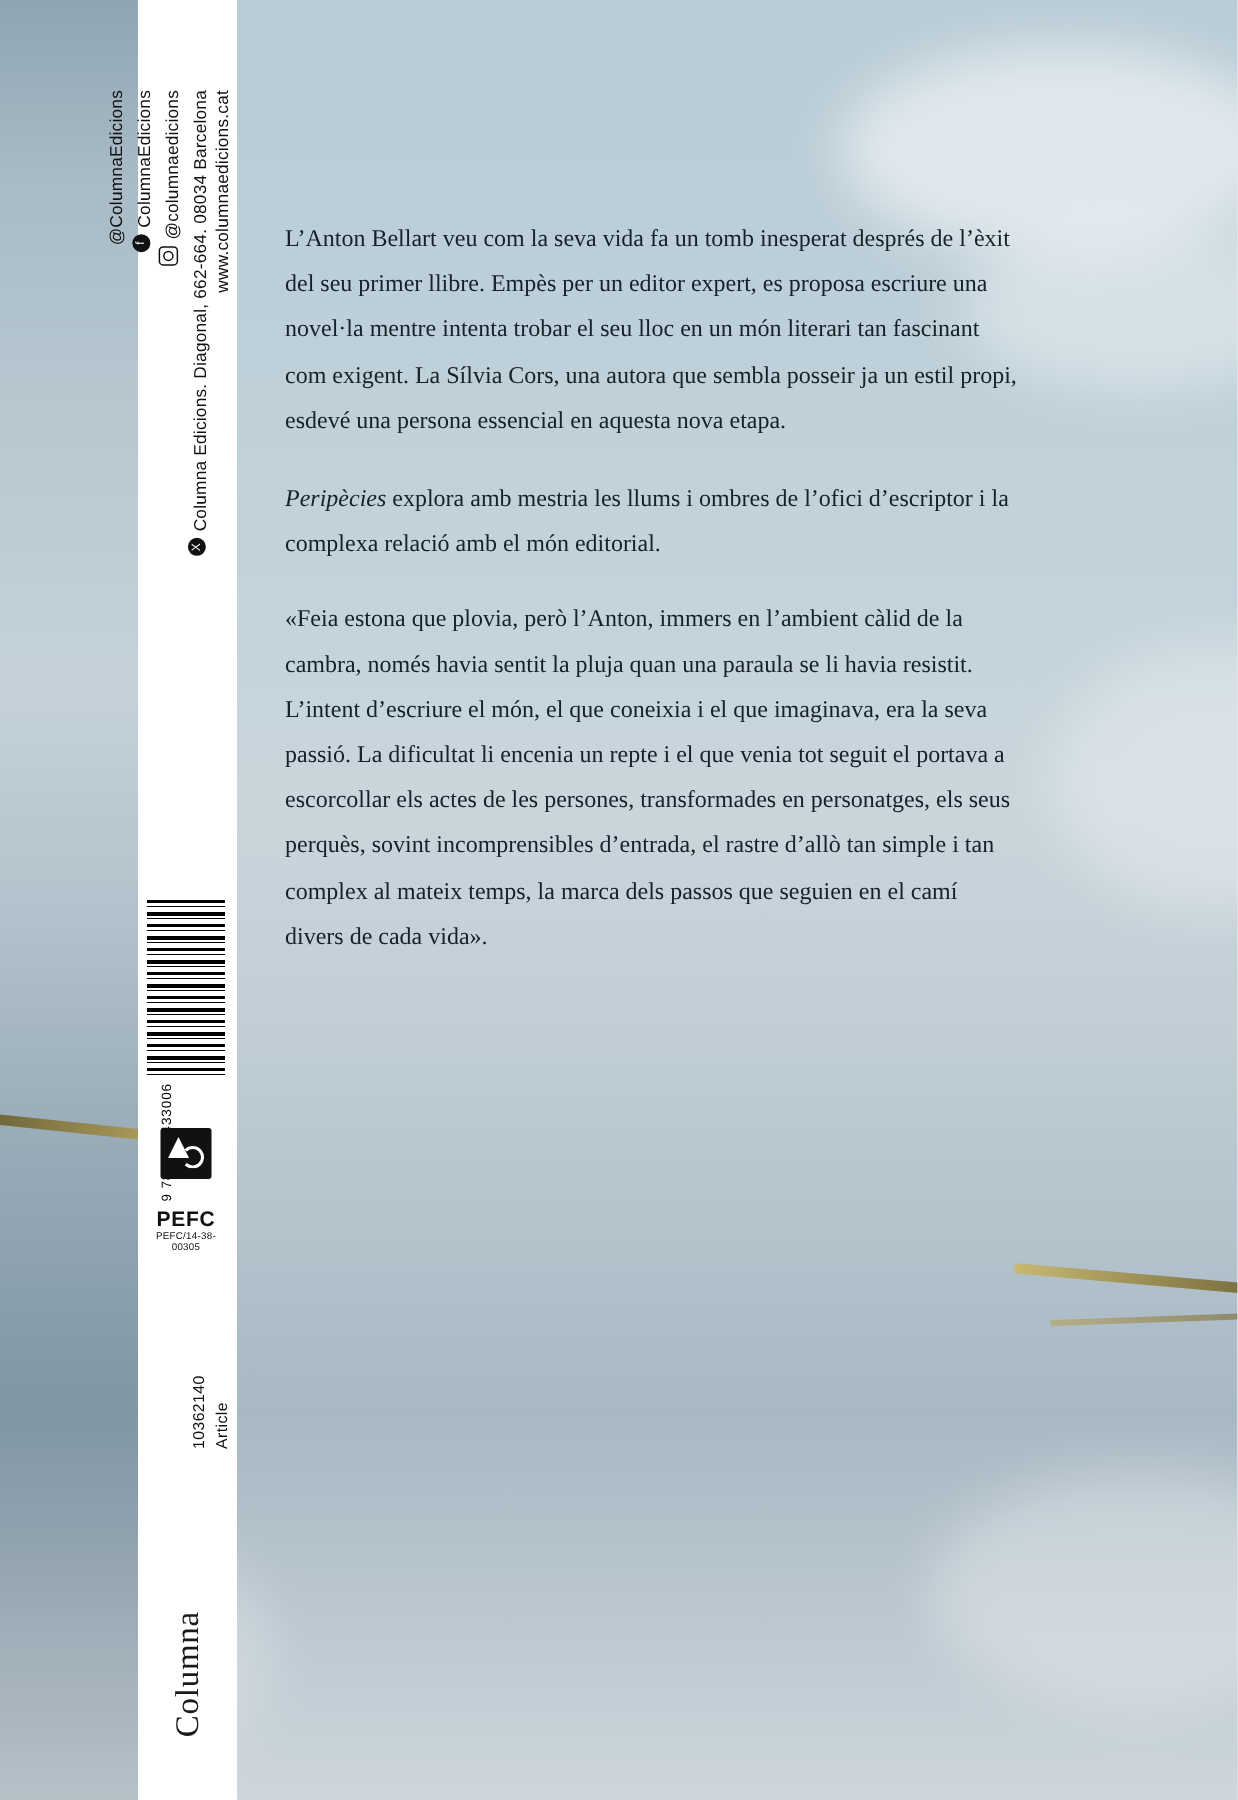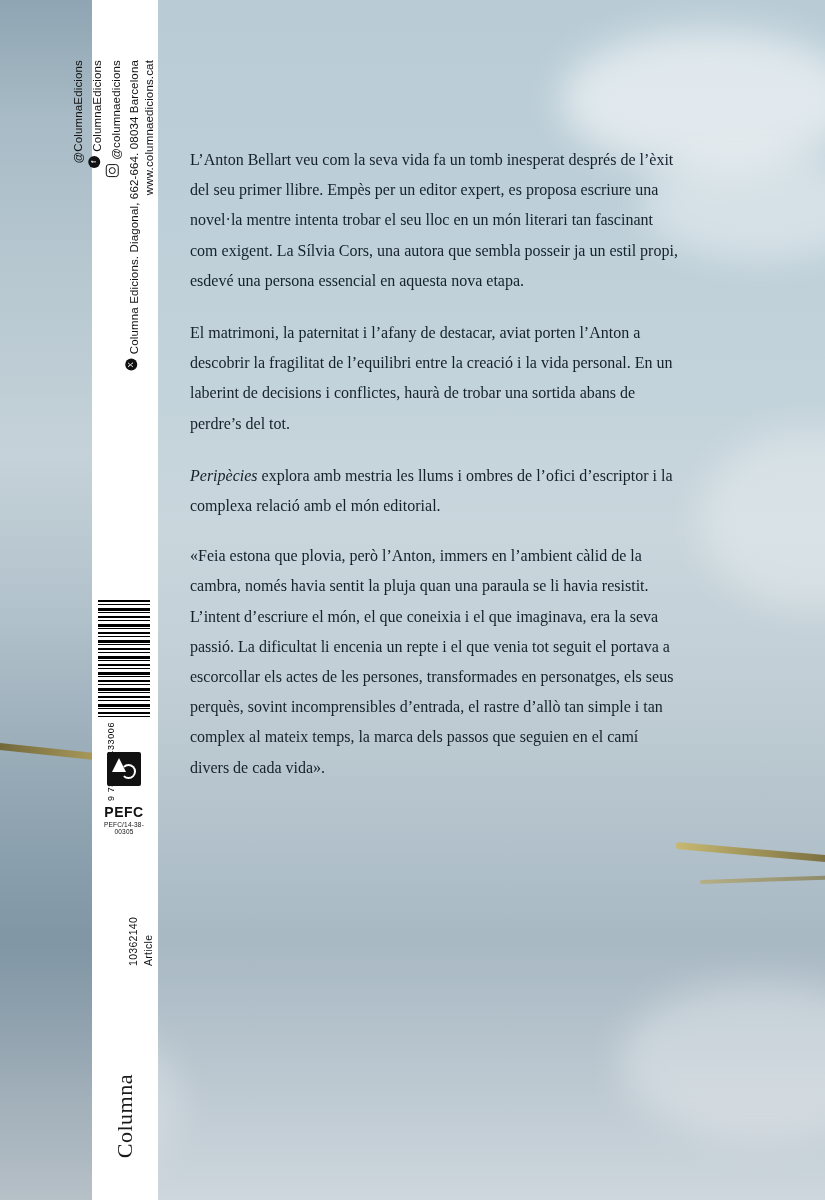--- a/index.html
+++ b/index.html
@@ -335,18 +335,17 @@
     <div class="pefc-code">PEFC/14-38-00305</div>
   </div>
 
   <div class="article">
     <div>Article</div>
     <div>10362140</div>
   </div>
 
   <div class="blurb">
     <p>L’Anton Bellart veu com la seva vida fa un tomb inesperat després de l’èxit del seu primer llibre. Empès per un editor expert, es proposa escriure una novel·la mentre intenta trobar el seu lloc en un món literari tan fascinant com exigent. La Sílvia Cors, una autora que sembla posseir ja un estil propi, esdevé una persona essencial en aquesta nova etapa.</p>
-    <p>El matrimoni, la paternitat i l’afany de destacar, aviat porten l’Anton a descobrir la fragilitat de l’equilibri entre la creació i la vida personal. En un laberint de decisions i conflictes, haurà de trobar una sortida abans de perdre’s del tot.</p>
     <p class="tight"><em>Peripècies</em><span> explora amb mestria les llums i ombres de l’ofici d’escriptor i la complexa relació amb el món editorial.</span></p>
     <p>«Feia estona que plovia, però l’Anton, immers en l’ambient càlid de la cambra, només havia sentit la pluja quan una paraula se li havia resistit. L’intent d’escriure el món, el que coneixia i el que imaginava, era la seva passió. La dificultat li encenia un repte i el que venia tot seguit el portava a escorcollar els actes de les persones, transformades en personatges, els seus perquès, sovint incomprensibles d’entrada, el rastre d’allò tan simple i tan complex al mateix temps, la marca dels passos que seguien en el camí divers de cada vida».</p>
   </div>
 
 </div>
 
 </body></html>

